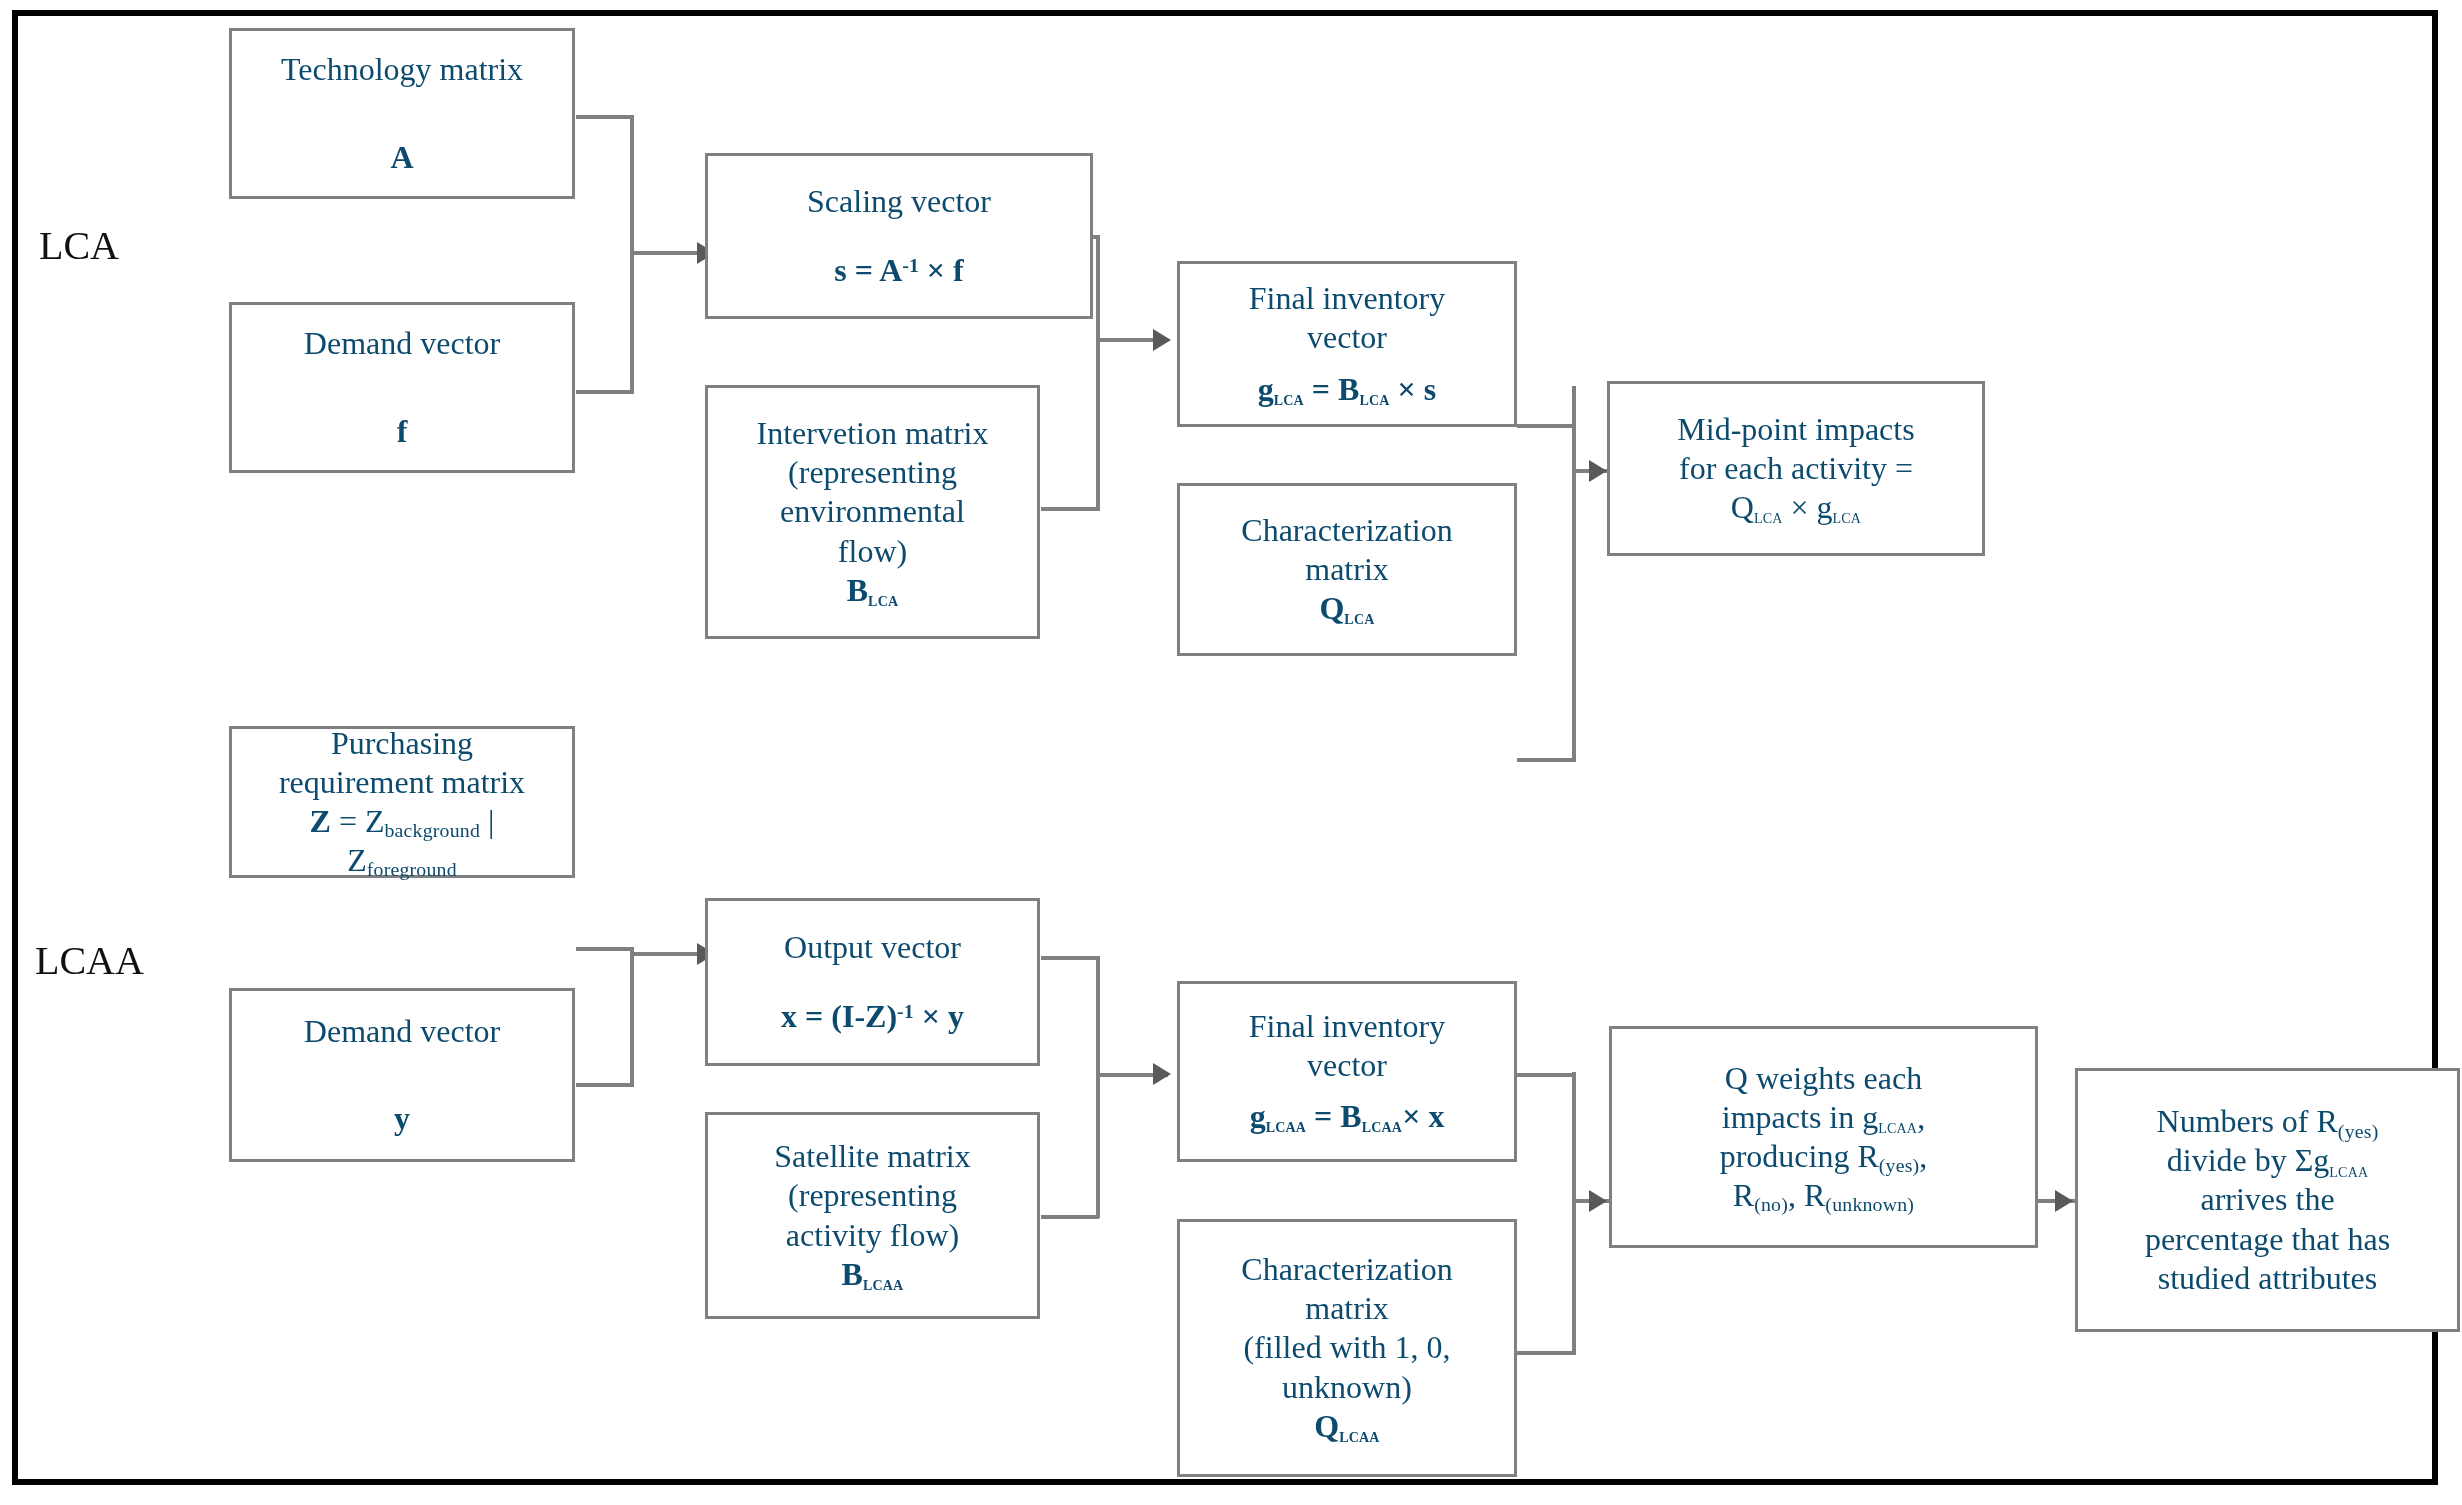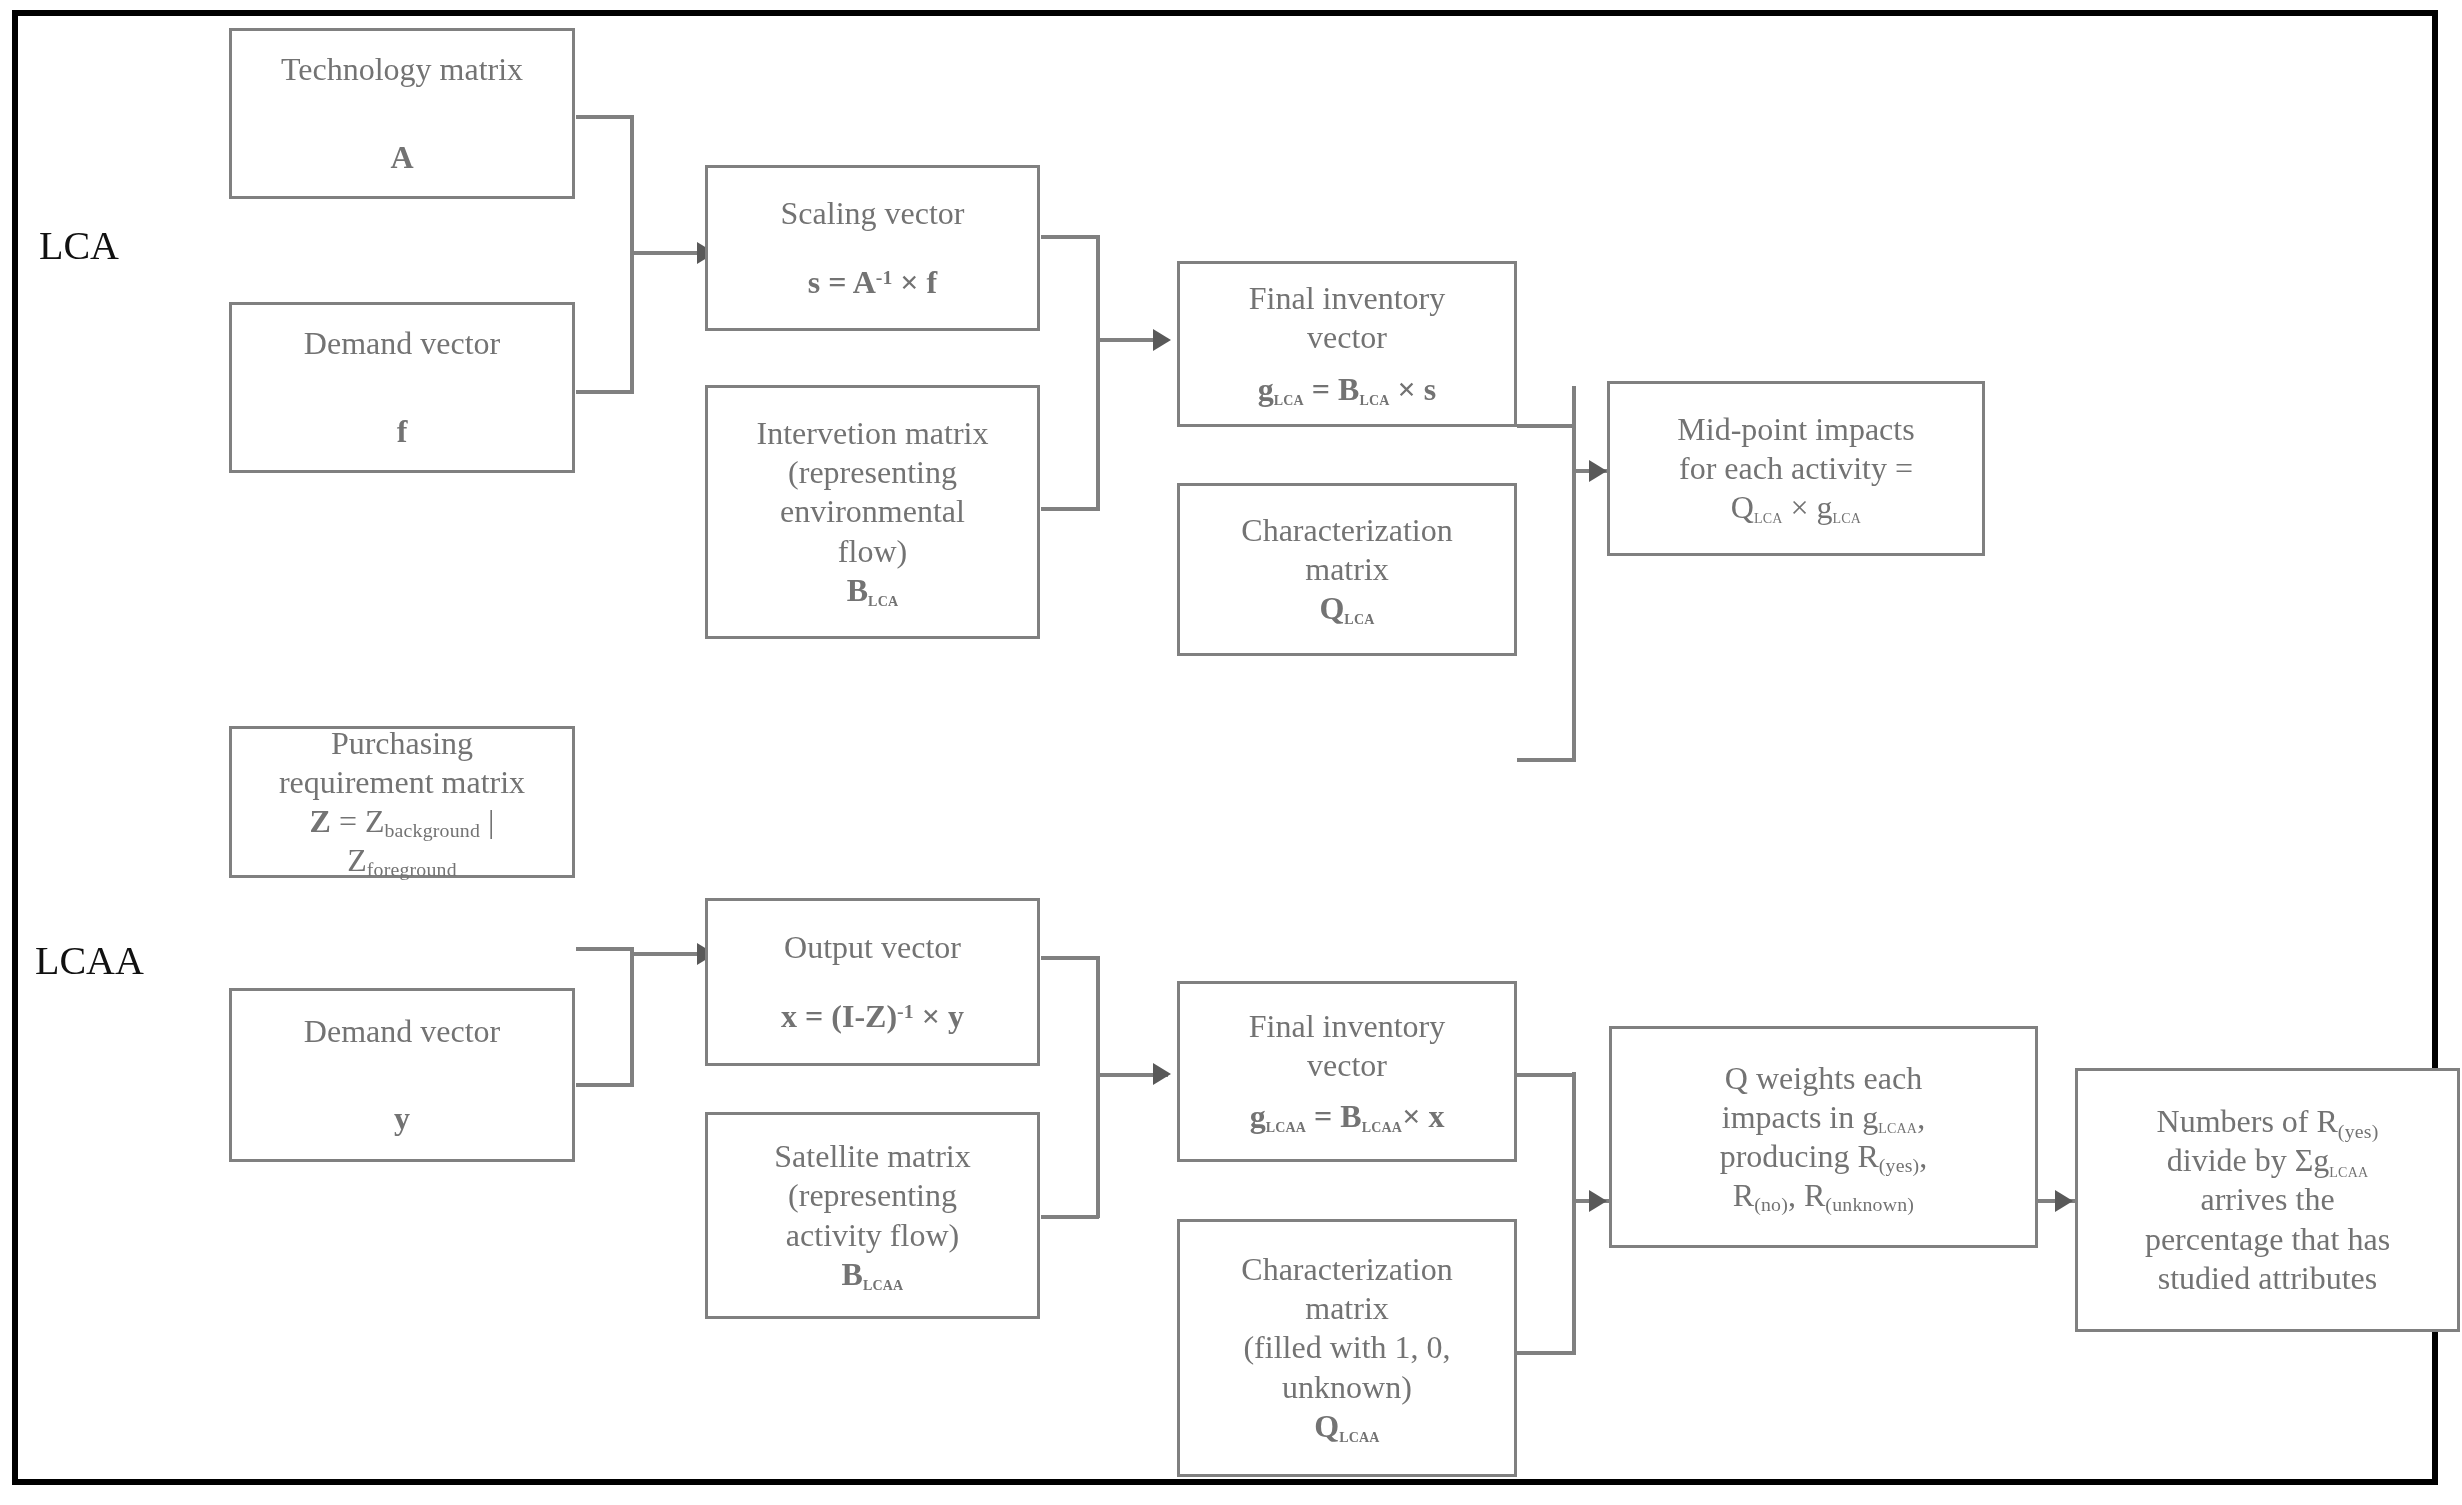--- a/index.html
+++ b/index.html
@@ -30,21 +30,21 @@
   .node {
     position: absolute;
     box-sizing: border-box;
     border: 3.5px solid #808080;
     background: #ffffff;
     display: flex;
     flex-direction: column;
     align-items: center;
     justify-content: center;
     text-align: center;
-    color: #737373;
+    color: #0c4a6e;
     font-size: 32px;
     line-height: 1.22;
     padding: 4.1px 7px;
   }
   .node .ln { display: block; white-space: nowrap; }
   .gap-sm { height: 12.4px; }
   .gap-md { height: 30px; }
   .gap-lg { height: 48px; }
   .bold { font-weight: bold; }
   sub {
@@ -125,21 +125,21 @@
     <span class="gap-lg"></span>
     <span class="ln bold">A</span>
   </div>
 
   <div class="node" style="left:229px; top:302px; width:346px; height:171px;">
     <span class="ln">Demand vector</span>
     <span class="gap-lg"></span>
     <span class="ln bold">f</span>
   </div>
 
-  <div class="node" style="left:705px; top:153px; width:335px; height:166px;margin-top:12px;">
+  <div class="node" style="left:705px; top:153px; width:388px; height:166px;">
     <span class="ln">Scaling vector</span>
     <span class="gap-md"></span>
     <span class="ln bold"><span>s</span> = <span>A</span><sup>-1</sup> <span>×</span> <span>f</span></span>
   </div>
 
   <div class="node" style="left:705px; top:385px; width:335px; height:254px;">
     <span class="ln">Intervetion matrix</span>
     <span class="ln">(representing</span>
     <span class="ln">environmental</span>
     <span class="ln">flow)</span>

